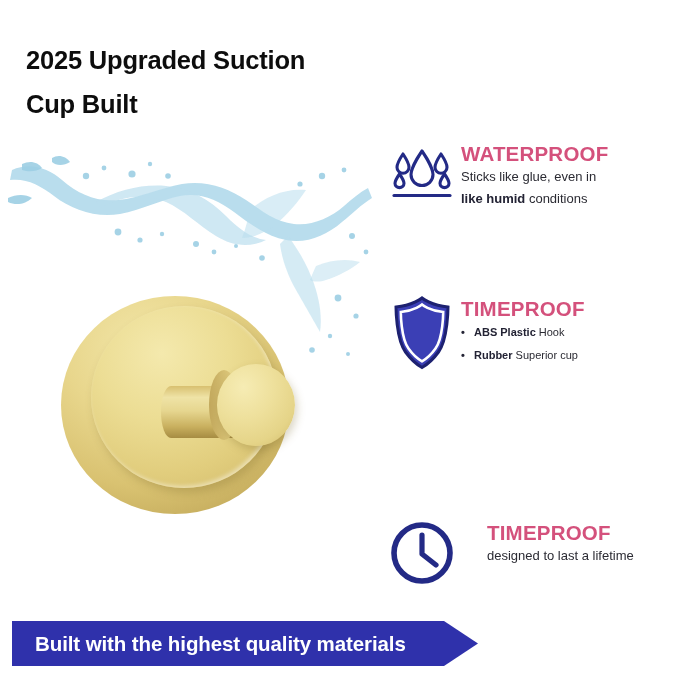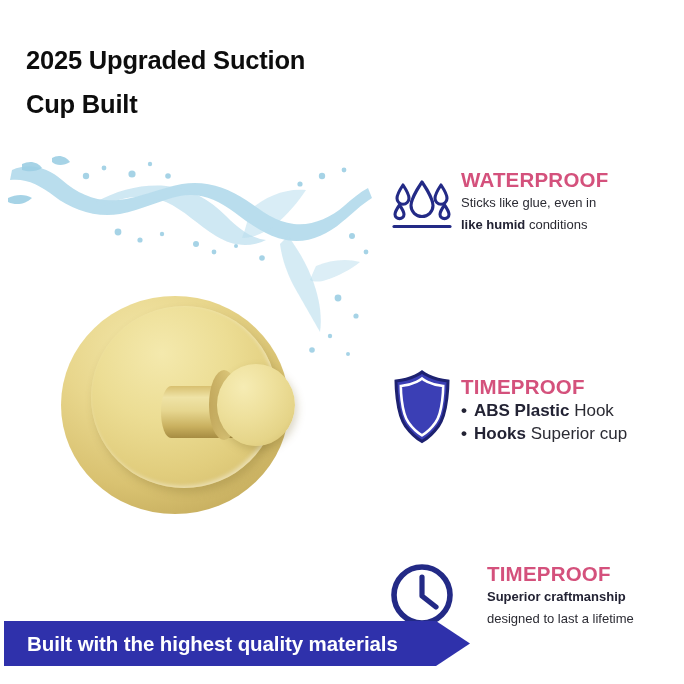--- a/index.html
+++ b/index.html
@@ -131,21 +131,21 @@
   
   #features {
     position: absolute;
     left: 383px;
     top: 140px;
     width: 301px;
   }
   .feature {
     position: relative;
     display: flex;
-    align-items: flex-end;
+    align-items: flex-start;
   }
   .feature-icon {
     flex: 0 0 auto;
     width: 78px;
     display: flex;
     justify-content: center;
     align-items: center;
   }
   .feature-text {
     flex: 1 1 auto;
@@ -167,40 +167,40 @@
   }
   .feature-line b {
     font-weight: bold;
     color: #232334;
   }
   .feature-line.semi {
     font-weight: bold;
     color: #232334;
   }
   .bullet-line {
-    font-size: 17px;
+    font-size: 11px;
     color: #2b2b33;
     line-height: 23px;
     white-space: nowrap;
   }
   .bullet-line .dot {
     display: inline-block;
     width: 13px;
     color: #232334;
     font-weight: bold;
   }
   .bullet-line b {
     font-weight: bold;
     color: #232334;
   }
 
   
   #ribbon {
     position: absolute;
-    left: 4px;
+    left: 12px;
     top: 621px;
     width: 466px;
     height: 45px;
   }
   #ribbon-shape {
     position: absolute;
     inset: 0;
     background: #2f31ab;
     clip-path: polygon(0 0, 432px 0, 466px 50%, 432px 100%, 0 100%);
   }
@@ -314,34 +314,33 @@
         <path d="M31 3 C31 3 22 10.5 5 12 C5 12 5 44 14.5 57 C22 67.3 31 72.5 31 72.5
                  C31 72.5 40 67.3 47.5 57 C57 44 57 12 57 12 C40 10.5 31 3 31 3 Z" fill="#3b3fb5" stroke="#1d2170" stroke-width="3"></path>
         <path d="M31 9.5 C31 9.5 23.5 15.8 9.8 17 C9.8 17 9.8 43 17.5 53.5
                  C23.5 62 31 66.3 31 66.3 C31 66.3 38.5 62 44.5 53.5
                  C52.2 43 52.2 17 52.2 17 C38.5 15.8 31 9.5 31 9.5 Z" fill="#3b3fb5" stroke="#ffffff" stroke-width="2.6"></path>
       </svg>
     </div>
     <div class="feature-text">
       <div class="feature-title">TIMEPROOF</div>
       <div class="bullet-line"><span class="dot">•</span><b>ABS Plastic</b><span> Hook</span></div>
-      <div class="bullet-line"><span class="dot">•</span><b>Hooks</b><span> Superior cup</span></div>
+      <div class="bullet-line"><span class="dot">•</span><b>Rubber</b><span> Superior cup</span></div>
     </div>
   </div>
 
   <div class="feature" style="height:110px;padding-top:74px;gap:26px;">
     <div class="feature-icon">
       <svg width="68" height="68" viewBox="0 0 68 68" fill="none" stroke="#232a86" stroke-linecap="round">
         <circle cx="34" cy="34" r="28" stroke-width="5.6"></circle>
         <path d="M34 16 L34 35 L48 46" stroke-width="5.2" stroke-linejoin="round"></path>
       </svg>
     </div>
     <div class="feature-text">
       <div class="feature-title">TIMEPROOF</div>
-      <div class="feature-line semi">Superior craftmanship</div>
       <div class="feature-line">designed to last a lifetime</div>
     </div>
   </div>
 </div>
 
 <div id="ribbon">
   <div id="ribbon-shape"></div>
   <div id="ribbon-label">Built with the highest quality materials</div>
 </div>
 

